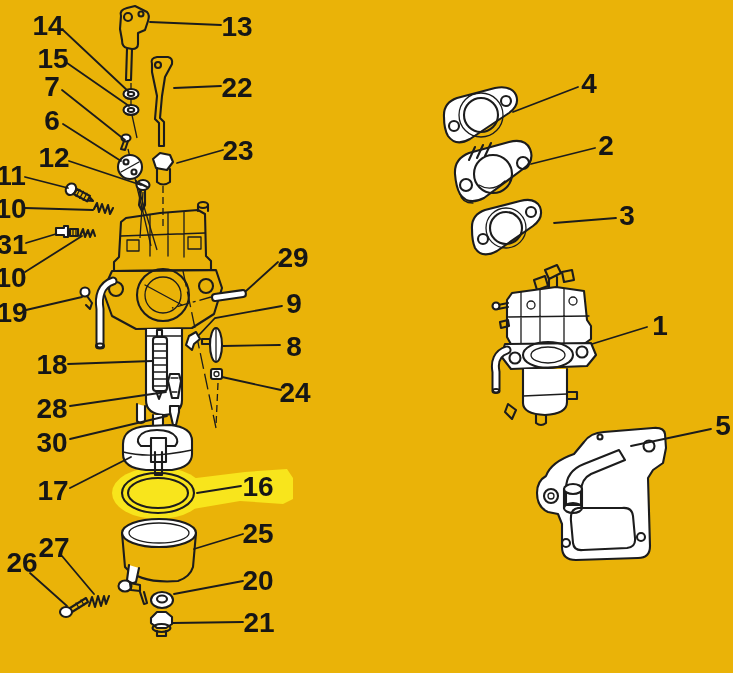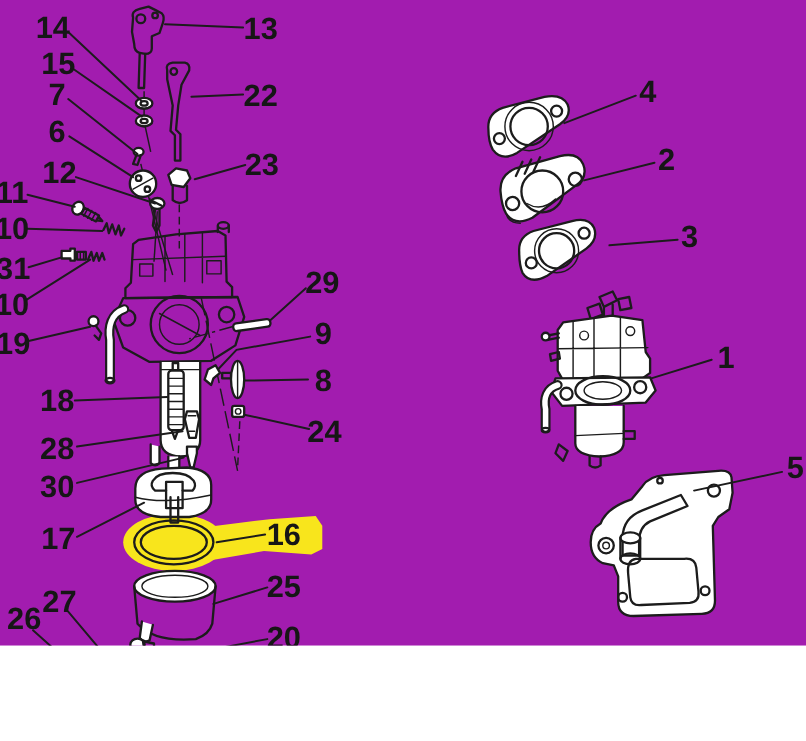--- a/index.html
+++ b/index.html
@@ -1,16 +1,16 @@
 <!DOCTYPE html>
 <html><head>
 <meta charset="utf-8">
 <style>
   html,body{margin:0;padding:0;background:#ffffff;}
-  .stage{position:relative;width:733px;height:587px;background:#a21caf;overflow:hidden;
+  .stage{position:relative;width:733px;height:673px;background:#eab308;overflow:hidden;
          font-family:"Liberation Sans", sans-serif;}
   svg{display:block;}
   
   .p   {fill:none;stroke:#1c1c1c;stroke-width:2.1;stroke-linecap:round;stroke-linejoin:round;}
   .fw  {fill:#ffffff;stroke:#1c1c1c;stroke-width:2.1;stroke-linecap:round;stroke-linejoin:round;}
   .thin{fill:none;stroke:#1c1c1c;stroke-width:1.3;stroke-linecap:round;stroke-linejoin:round;}
   .tube-o{fill:none;stroke:#1c1c1c;stroke-width:9;stroke-linecap:round;}
   .tube-i{fill:none;stroke:#ffffff;stroke-width:5;stroke-linecap:round;}
   .leader{fill:none;stroke:#1c1c1c;stroke-width:1.8;stroke-linecap:round;}
   .cl{fill:none;stroke:#1c1c1c;stroke-width:1.3;}

